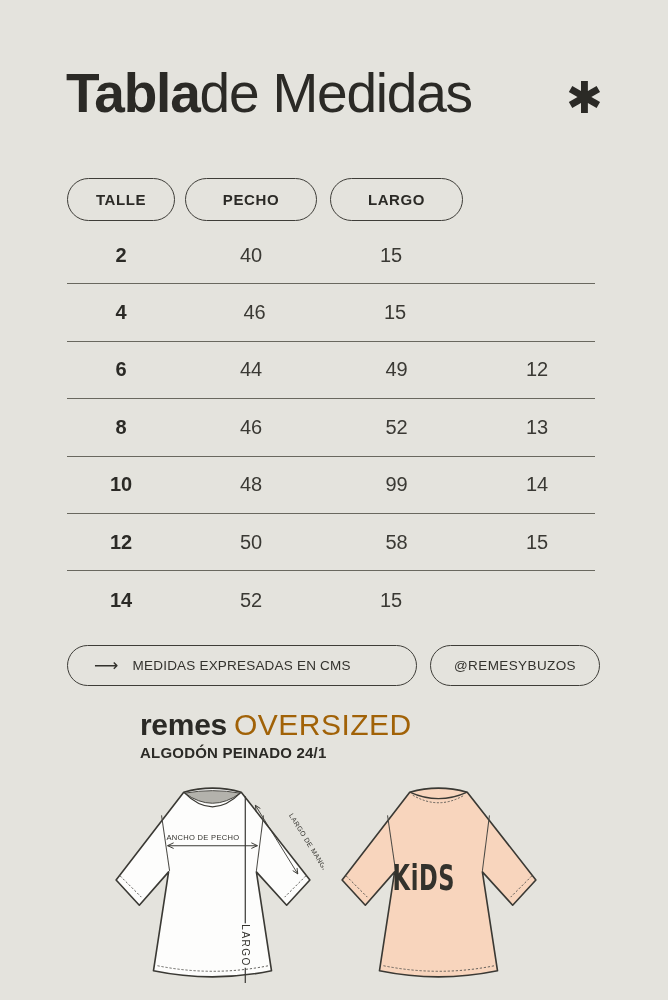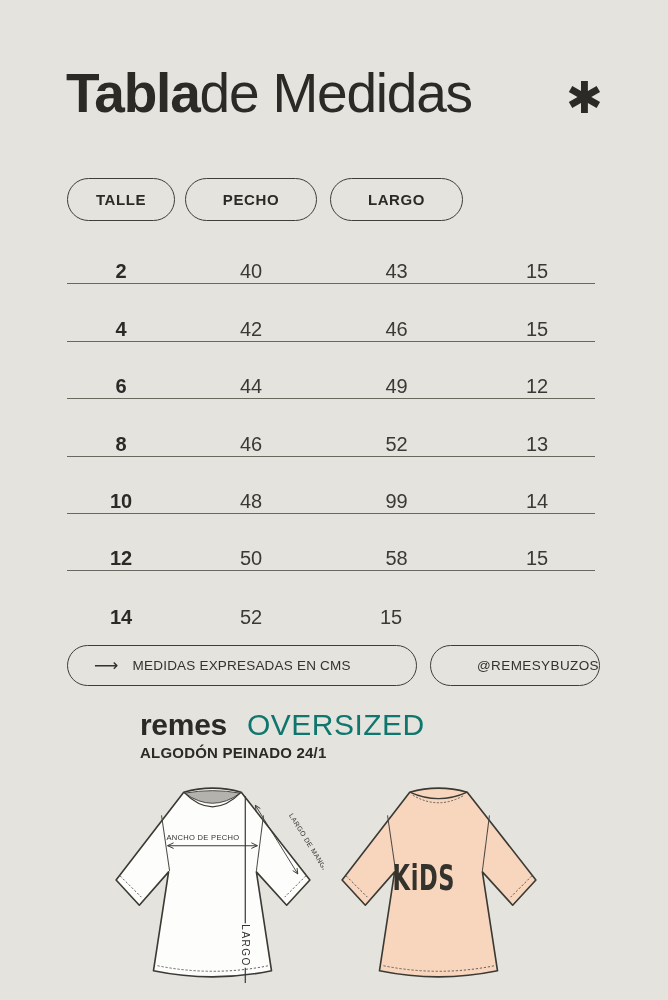--- a/index.html
+++ b/index.html
@@ -9,45 +9,45 @@
     font-family:"Liberation Sans","DejaVu Sans",sans-serif;
     color:#2b2a26;
     position:relative;overflow:hidden;
   }
   .title{position:absolute;left:66px;top:62px;font-size:55px;line-height:1.15;letter-spacing:-1.2px;white-space:nowrap}
   .title .b{font-weight:700}
   .title .l{font-weight:400;}
   .asterisk{position:absolute;left:566px;top:72px;font-size:44px;color:#2b2a26}
 
   
-  .cols{display:flex;align-items:flex-end}
+  .cols{display:flex;align-items:center}
   .c{display:flex;align-items:center;justify-content:center;box-sizing:border-box;text-align:center}
   .c1{width:108px}
   .c2{width:132px;margin-left:10px}
   .c3{width:133px;margin-left:13px}
   .c4{width:116px;margin-left:16px}
 
   .pillrow{position:absolute;left:67px;top:178px}
   .pill{height:43px;border:1.6px solid #3e3d38;border-radius:22px;font-weight:700;font-size:15px;letter-spacing:.6px}
 
   .rows{position:absolute;left:67px;top:227px;width:528px}
   .row{height:57.4px;box-sizing:border-box;font-size:20px;color:#3a3934}
   .row:not(:last-child){border-bottom:1.5px solid #69685f}
   .row .c1{font-weight:700;font-size:20px;color:#2b2a26}
 
   .fpill{position:absolute;top:645px;height:41px;border:1.5px solid #3e3d38;border-radius:21px;
          box-sizing:border-box;display:flex;align-items:center;font-size:13.5px;letter-spacing:.2px;color:#33322d}
   #fp-left{left:67px;width:350px;padding-left:26px;gap:14px}
-  #fp-right{left:430px;width:170px;justify-content:flex-end;letter-spacing:.4px}
+  #fp-right{left:430px;width:170px;justify-content:center;letter-spacing:.4px}
   .arrow-glyph{font-size:17px;line-height:1}
 
   .brand{position:absolute;left:140px;top:708px}
   .brand-line1{font-size:30px;letter-spacing:-.3px;white-space:nowrap}
   .brand-line1 .b{font-weight:700}
-  .brand-line1 .l{font-weight:400;margin-left:20px;letter-spacing:.5px;color:#0f766e}
+  .brand-line1 .l{font-weight:400;margin-left:7px;letter-spacing:.5px;color:#a16207}
   .brand-line2{font-size:15px;font-weight:700;letter-spacing:.2px;margin-top:2px}
 
   svg.shirt{position:absolute;top:775px;width:220px;height:220px}
   #shirt-front{left:104px}
   #shirt-back{left:330px}
   .annot-text{font-family:"Liberation Sans","DejaVu Sans",sans-serif;fill:#33322d}
 </style>
 </head>
 <body>
 
@@ -59,26 +59,24 @@
 <div class="cols pillrow">
   <div class="c c1 pill">TALLE</div>
   <div class="c c2 pill">PECHO</div>
   <div class="c c3 pill">LARGO</div>
 </div>
 
 <div class="rows">
   <div class="cols row">
     <div class="c c1">2</div>
     <div class="c c2">40</div>
-    <div class="c c3">43</div>
     <div class="c c4">15</div>
   </div>
   <div class="cols row">
     <div class="c c1">4</div>
-    <div class="c c2">42</div>
     <div class="c c3">46</div>
     <div class="c c4">15</div>
   </div>
   <div class="cols row">
     <div class="c c1">6</div>
     <div class="c c2">44</div>
     <div class="c c3">49</div>
     <div class="c c4">12</div>
   </div>
   <div class="cols row">

